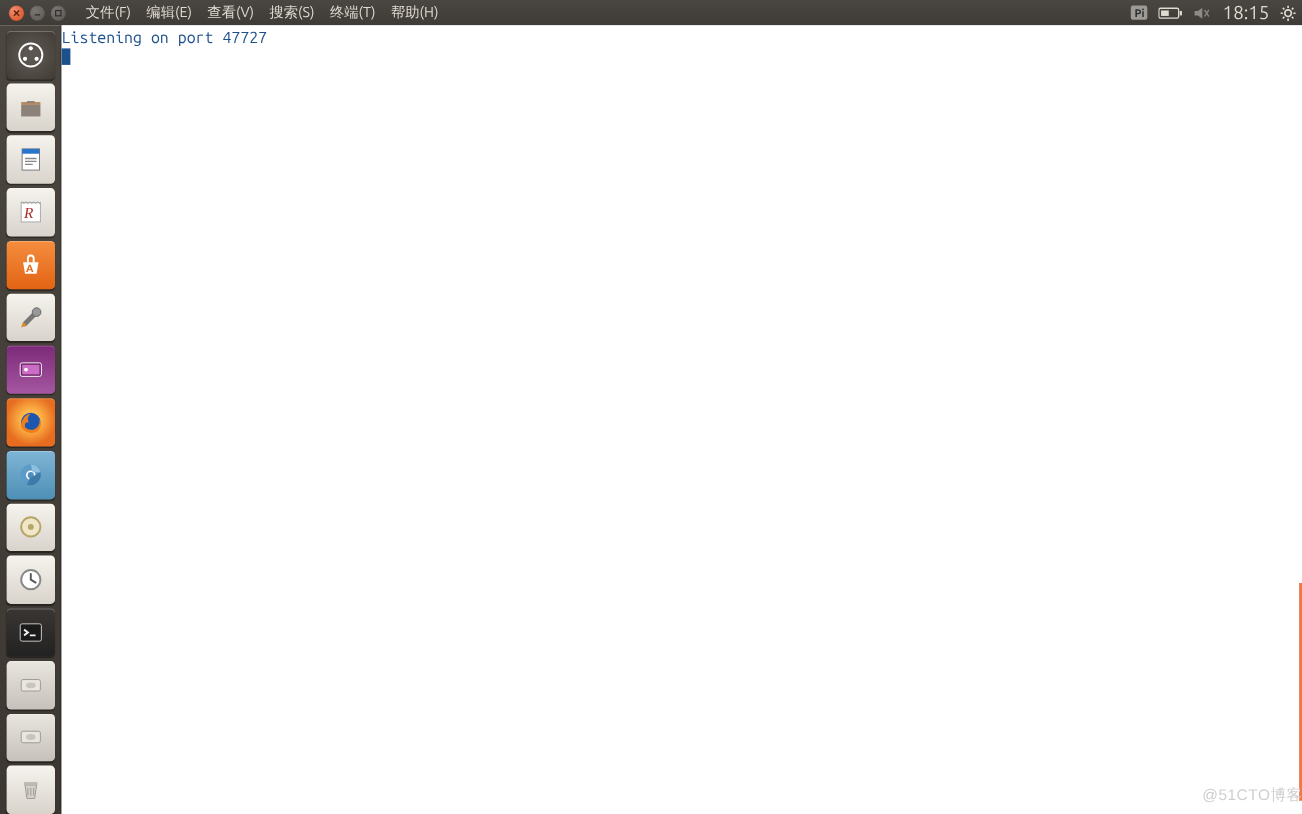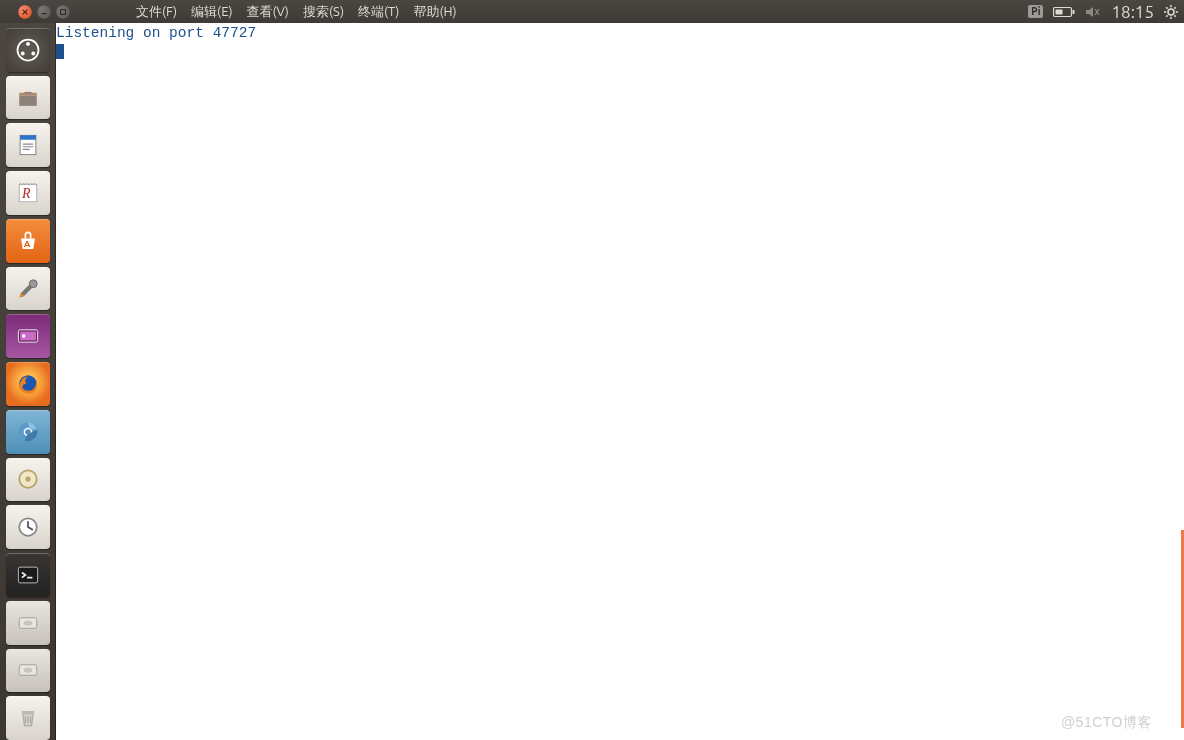--- a/index.html
+++ b/index.html
@@ -15,22 +15,21 @@
   
   .top-bar {
     position: absolute;
     top: 0; left: 0; right: 0;
     height: 23px;
     background: linear-gradient(to bottom, #4a4641 0%, #3e3a36 100%);
     display: flex;
     align-items: center;
     color: #dfdbd2;
     font-size: 13px;
-    padding-left: 18px;
-    gap: 48px;
+    padding-left: 8px;
   }
   .win-controls { display: flex; align-items: center; margin-right: 6px; }
   .win-btn {
     width: 14px; height: 14px; border-radius: 50%;
     margin-right: 5px; position: relative;
     background: radial-gradient(circle at 30% 30%, #7b7672, #5a5652);
     box-shadow: inset 0 0 1px rgba(0,0,0,0.5);
     display:flex; align-items:center; justify-content:center;
   }
   .win-btn.close { background: radial-gradient(circle at 30% 30%, #f08d6e, #d54d20); }
@@ -97,35 +96,35 @@
     background: #ffffff;
     font-family: "Ubuntu Mono","DejaVu Sans Mono",monospace;
     font-size: 14.5px;
     line-height: 17px;
     padding: 2px 0 0 0;
   }
   .terminal-area .line { white-space: pre; }
   .prompt-host { color: #1d518c; }
   .prompt-path { color: #1d518c; }
   .prompt-cmd  { color: #1d518c; }
-  .output-line { color: #1d518c; font-family: Liberation Mono, monospace; }
+  .output-line { color: #1d518c; }
   .cursor-block {
     display:inline-block; width: 8px; height: 15px;
     background:#1d518c; vertical-align: text-bottom;
   }
 
   
   .scroll-edge {
     position:absolute; right:0; top:530px; width:3px; height:198px;
     background:#f07746;
   }
 
   
   .watermark {
-    position:absolute; right:32px; bottom:8px;
+    position:absolute; right:0; bottom:8px;
     font-size:14px; color:#d0cfce; font-family: sans-serif;
     letter-spacing: .5px;
   }
 </style>
 </head>
 <body>
 
 <div class="top-bar">
   <div class="win-controls">
     <div class="win-btn close">

